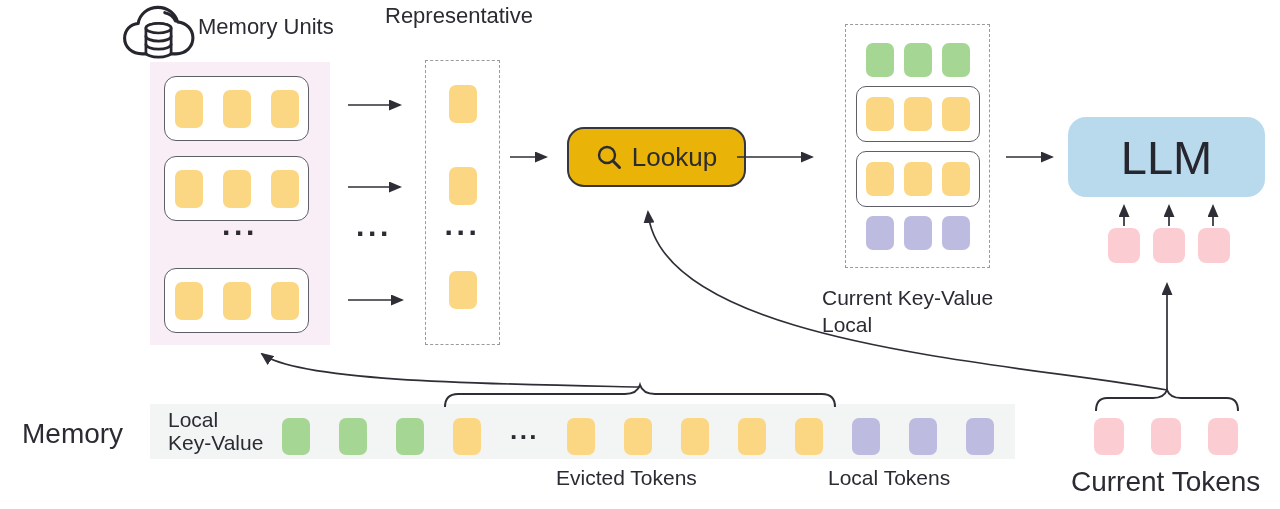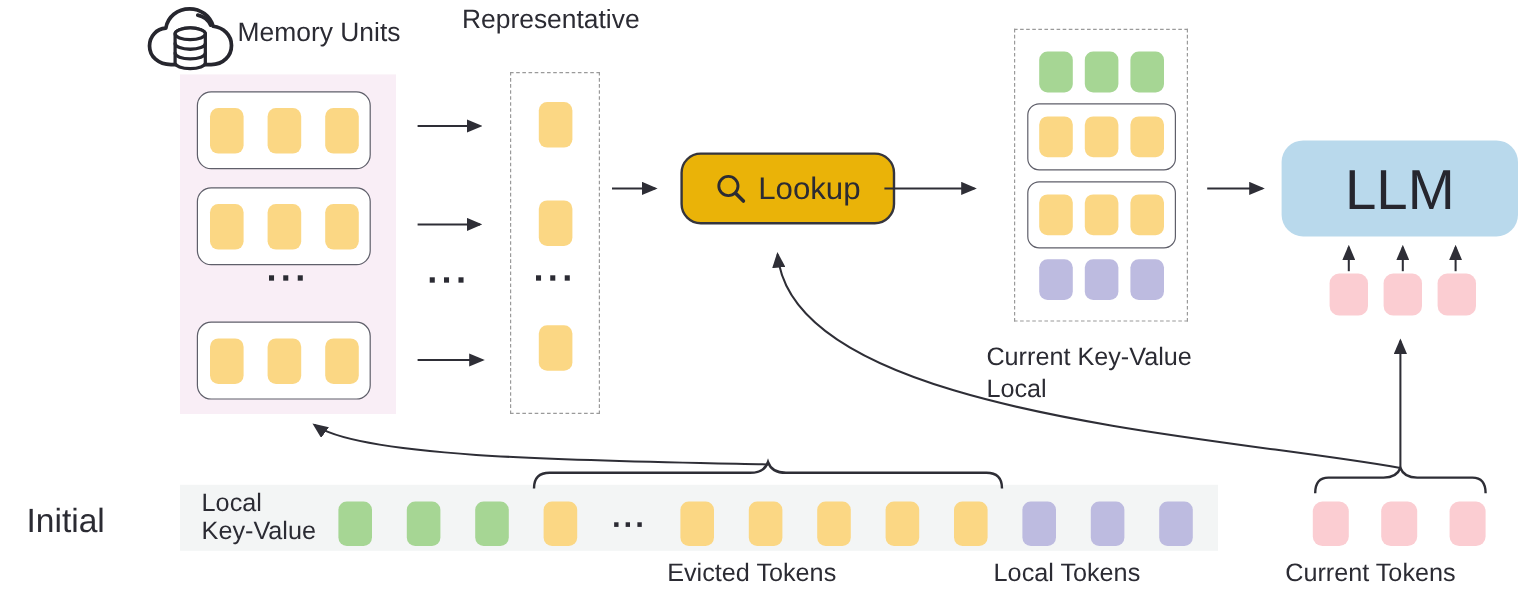--- a/index.html
+++ b/index.html
@@ -48,21 +48,21 @@
   
   .llm-box{left:1068px;top:117px;width:197px;height:80px;background:#B9D9EC;border-radius:18px;
            display:flex;align-items:center;justify-content:center;}
   .llm-label{font-size:47px;color:#26262E;}
   .llm-inputs{left:1108px;top:228px;display:flex;gap:13px;}
   .llm-inputs .tok{width:32px;height:35px;border-radius:8px;}
 
   
   .current-group{left:1094px;top:418px;display:flex;gap:27px;}
   .current-group .tok{width:30px;height:37px;border-radius:8px;}
-  .current-label{left:1071px;top:466px;width:190px;font-size:21px;}
+  .current-label{left:1071px;top:466px;width:190px;font-size:28px;}
 
   
   .strip{left:150px;top:404px;width:865px;height:55px;background:#F3F5F5;}
   .pastkv-label{left:168px;top:408px;font-size:21px;line-height:23px;}
   .strip-row{left:282px;top:418px;display:flex;gap:29px;align-items:center;}
   .strip-row .tok{width:28px;height:37px;border-radius:7px;}
   .strip-row .dots{width:28px;font-size:26px;letter-spacing:1px;}
 
   
   .memory-units-label{left:198px;top:14px;font-size:22px;}
@@ -189,21 +189,21 @@
       <div class="tok" style="background: rgb(251, 215, 132);"></div>
       <div class="tok" style="background: rgb(251, 215, 132);"></div>
       <div class="tok" style="background: rgb(251, 215, 132);"></div>
       <div class="tok" style="background: rgb(251, 215, 132);"></div>
       <div class="tok" style="background: rgb(251, 215, 132);"></div>
       <div class="tok" style="background: rgb(189, 187, 224);"></div>
       <div class="tok" style="background: rgb(189, 187, 224);"></div>
       <div class="tok" style="background: rgb(189, 187, 224);"></div>
     </div>
 
-  <div class="lbl inputs-label">Initial</div>
+  <div class="lbl inputs-label">Memory</div>
   <div class="lbl evicted-label ctr">Evicted Tokens</div>
   <div class="lbl local-label ctr">Local Tokens</div>
 
   <div class="abs current-group">
       <div class="tok" style="background: rgb(251, 205, 210);"></div>
       <div class="tok" style="background: rgb(251, 205, 210);"></div>
       <div class="tok" style="background: rgb(251, 205, 210);"></div>
     </div>
   <div class="lbl current-label ctr">Current Tokens</div>
 

